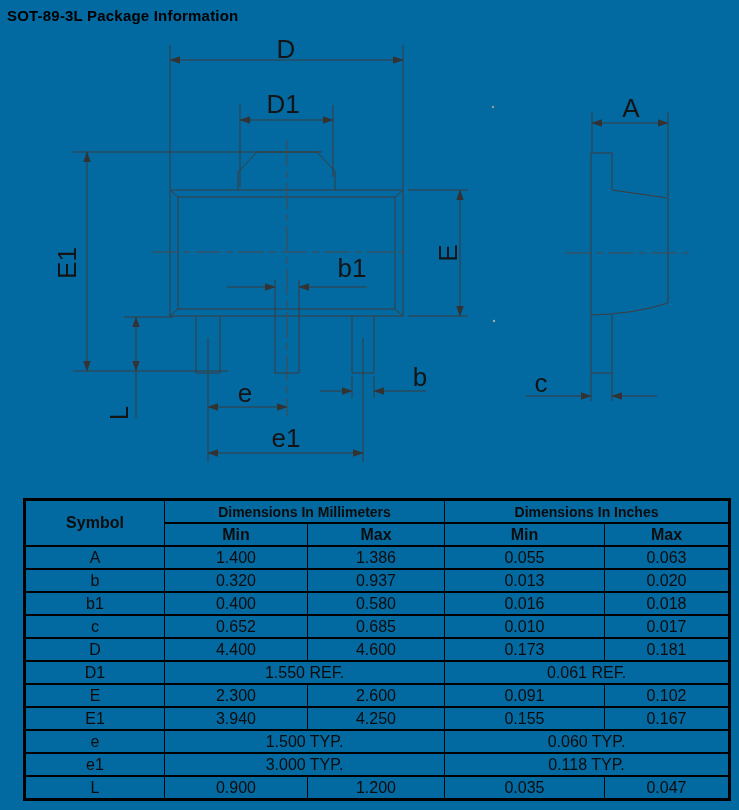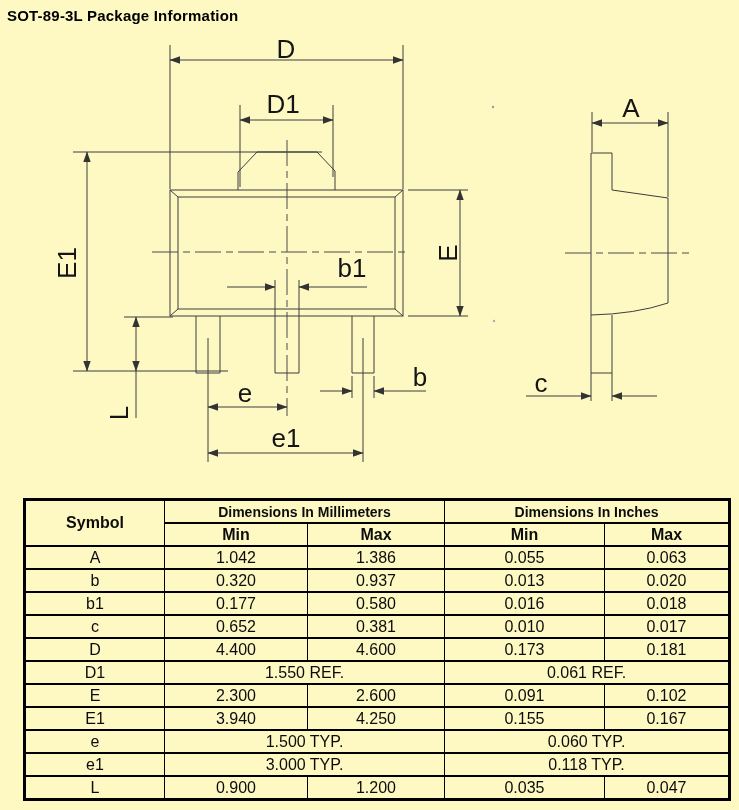--- a/index.html
+++ b/index.html
@@ -1,20 +1,20 @@
 <!DOCTYPE html>
 <html><head>
 <meta charset="utf-8">
 <style>
   html, body { margin: 0; padding: 0; background: #ffffff; }
   .page {
     position: relative;
     width: 739px;
     height: 810px;
-    background: #fef9c3;
+    background: #0369a1;
     font-family: "Liberation Sans", sans-serif;
     overflow: hidden;
   }
   .title {
     position: absolute;
     left: 7px;
     top: 7px;
     font-size: 15px;
     font-weight: bold;
     color: #000;
@@ -211,43 +211,43 @@
         <tr>
           <th>Min</th>
           <th>Max</th>
           <th>Min</th>
           <th>Max</th>
         </tr>
       </thead>
       <tbody>
         <tr>
           <td>A</td>
-          <td>1.042</td>
+          <td>1.400</td>
           <td>1.386</td>
           <td>0.055</td>
           <td>0.063</td>
         </tr>
         <tr>
           <td>b</td>
           <td>0.320</td>
           <td>0.937</td>
           <td>0.013</td>
           <td>0.020</td>
         </tr>
         <tr>
           <td>b1</td>
-          <td>0.177</td>
+          <td>0.400</td>
           <td>0.580</td>
           <td>0.016</td>
           <td>0.018</td>
         </tr>
         <tr>
           <td>c</td>
           <td>0.652</td>
-          <td>0.381</td>
+          <td>0.685</td>
           <td>0.010</td>
           <td>0.017</td>
         </tr>
         <tr>
           <td>D</td>
           <td>4.400</td>
           <td>4.600</td>
           <td>0.173</td>
           <td>0.181</td>
         </tr>

